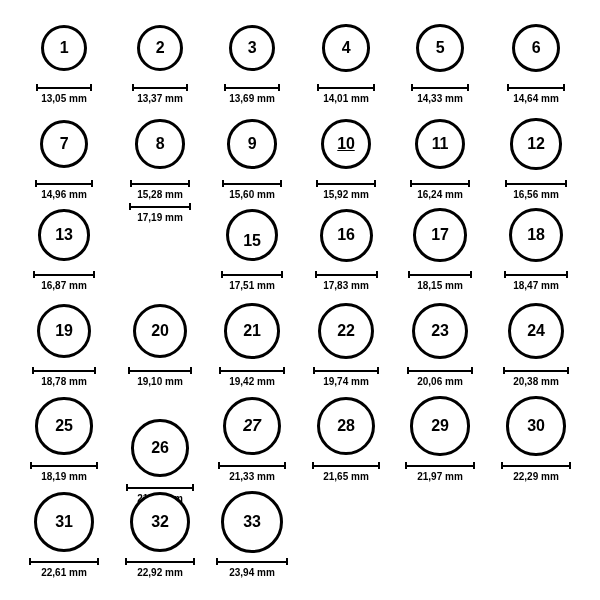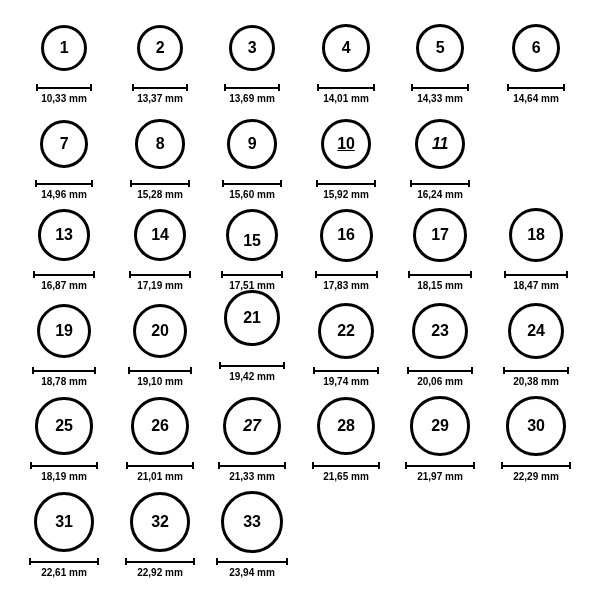--- a/index.html
+++ b/index.html
@@ -78,21 +78,21 @@
 
 <div id="chart">
     <div class="ring-cell" style="left: 20px; top: 14px; width: 88px;">
       <div style="height: 68px; display: flex; align-items: center; justify-content: center;">
         <div class="ring-circle" style="width: 46px; height: 46px;">
           <span class="ring-number" style="font-size: 16px;">1</span>
         </div>
       </div>
       <div class="dim-wrap" style="margin-top: 2px;">
         <div class="dim-bar" style="width: 56px;"></div>
-        <div class="dim-label">10,33 mm</div>
+        <div class="dim-label">13,05 mm</div>
       </div>
     </div>
     <div class="ring-cell" style="left: 116px; top: 14px; width: 88px;">
       <div style="height: 68px; display: flex; align-items: center; justify-content: center;">
         <div class="ring-circle" style="width: 46.5px; height: 46.5px;">
           <span class="ring-number" style="font-size: 16px;">2</span>
         </div>
       </div>
       <div class="dim-wrap" style="margin-top: 2px;">
         <div class="dim-bar" style="width: 56.5px;"></div>
@@ -182,46 +182,52 @@
           <span class="ring-number" style="font-size: 16px;">10</span>
         </div>
       </div>
       <div class="dim-wrap" style="margin-top: 2px;">
         <div class="dim-bar" style="width: 60.2px;"></div>
         <div class="dim-label">15,92 mm</div>
       </div>
     </div>
     <div class="ring-cell" style="left: 396px; top: 110px; width: 88px;">
       <div style="height: 68px; display: flex; align-items: center; justify-content: center;">
-        <div class="ring-circle" style="width: 50.7px; height: 50.7px; font-style: italic;">
+        <div class="ring-circle" style="width: 50.7px; height: 50.7px;">
           <span class="ring-number" style="font-size: 16px;">11</span>
         </div>
       </div>
       <div class="dim-wrap" style="margin-top: 2px;">
         <div class="dim-bar" style="width: 60.7px;"></div>
         <div class="dim-label">16,24 mm</div>
+      </div>
+    </div>
+    <div class="ring-cell" style="left: 492px; top: 110px; width: 88px;">
+      <div style="height: 68px; display: flex; align-items: center; justify-content: center;">
+        <div class="ring-circle" style="width: 51.2px; height: 51.2px;">
+          <span class="ring-number" style="font-size: 16px;">12</span>
+        </div>
+      </div>
+      <div class="dim-wrap" style="margin-top: 2px;">
+        <div class="dim-bar" style="width: 61.2px;"></div>
+        <div class="dim-label">16,56 mm</div>
       </div>
     </div>
     <div class="ring-cell" style="left: 20px; top: 201px; width: 88px;">
       <div style="height: 68px; display: flex; align-items: center; justify-content: flex-start;">
         <div class="ring-circle" style="width: 51.6px; height: 51.6px;">
           <span class="ring-number" style="font-size: 16px;">13</span>
         </div>
       </div>
       <div class="dim-wrap" style="margin-top: 2px;">
         <div class="dim-bar" style="width: 61.6px;"></div>
         <div class="dim-label">16,87 mm</div>
       </div>
     </div>
     <div class="ring-cell" style="left: 116px; top: 201px; width: 88px;">
-      <div style="height: 68px; display: flex; align-items: center; justify-content: center;">
-        <div class="ring-circle" style="width: 52.1px; height: 52.1px;">
-          <span class="ring-number" style="font-size: 16px;">14</span>
-        </div>
-      </div>
       <div class="dim-wrap" style="margin-top: 2px;">
         <div class="dim-bar" style="width: 62.1px;"></div>
         <div class="dim-label">17,19 mm</div>
       </div>
     </div>
     <div class="ring-cell" style="left: 208px; top: 201px; width: 88px;">
       <div style="height: 68px; display: flex; align-items: center; justify-content: center;">
         <div class="ring-circle" style="width: 52.6px; height: 52.6px;">
           <span class="ring-number" style="font-size: 16px; margin-top: 12px;">15</span>
         </div>
@@ -279,21 +285,21 @@
       <div style="height: 68px; display: flex; align-items: center; justify-content: center;">
         <div class="ring-circle" style="width: 54.9px; height: 54.9px;">
           <span class="ring-number" style="font-size: 16px;">20</span>
         </div>
       </div>
       <div class="dim-wrap" style="margin-top: 2px;">
         <div class="dim-bar" style="width: 64.9px;"></div>
         <div class="dim-label">19,10 mm</div>
       </div>
     </div>
-    <div class="ring-cell" style="left: 208px; top: 284px; width: 88px; gap: 8px;">
+    <div class="ring-cell" style="left: 208px; top: 297px; width: 88px;">
       <div style="height: 68px; display: flex; align-items: center; justify-content: center;">
         <div class="ring-circle" style="width: 55.4px; height: 55.4px;">
           <span class="ring-number" style="font-size: 16px;">21</span>
         </div>
       </div>
       <div class="dim-wrap" style="margin-top: 2px;">
         <div class="dim-bar" style="width: 65.4px;"></div>
         <div class="dim-label">19,42 mm</div>
       </div>
     </div>
@@ -334,21 +340,21 @@
       <div style="height: 68px; display: flex; align-items: center; justify-content: center;">
         <div class="ring-circle" style="width: 57.2px; height: 57.2px;">
           <span class="ring-number" style="font-size: 16px;">25</span>
         </div>
       </div>
       <div class="dim-wrap" style="margin-top: 2px;">
         <div class="dim-bar" style="width: 67.2px;"></div>
         <div class="dim-label">18,19 mm</div>
       </div>
     </div>
-    <div class="ring-cell" style="left: 116px; top: 392px; width: 88px;">
+    <div class="ring-cell" style="left: 116px; top: 414px; width: 88px;">
       <div style="height: 68px; display: flex; align-items: center; justify-content: center;">
         <div class="ring-circle" style="width: 57.7px; height: 57.7px;">
           <span class="ring-number" style="font-size: 16px;">26</span>
         </div>
       </div>
       <div class="dim-wrap" style="margin-top: 2px;">
         <div class="dim-bar" style="width: 67.7px;"></div>
         <div class="dim-label">21,01 mm</div>
       </div>
     </div>

